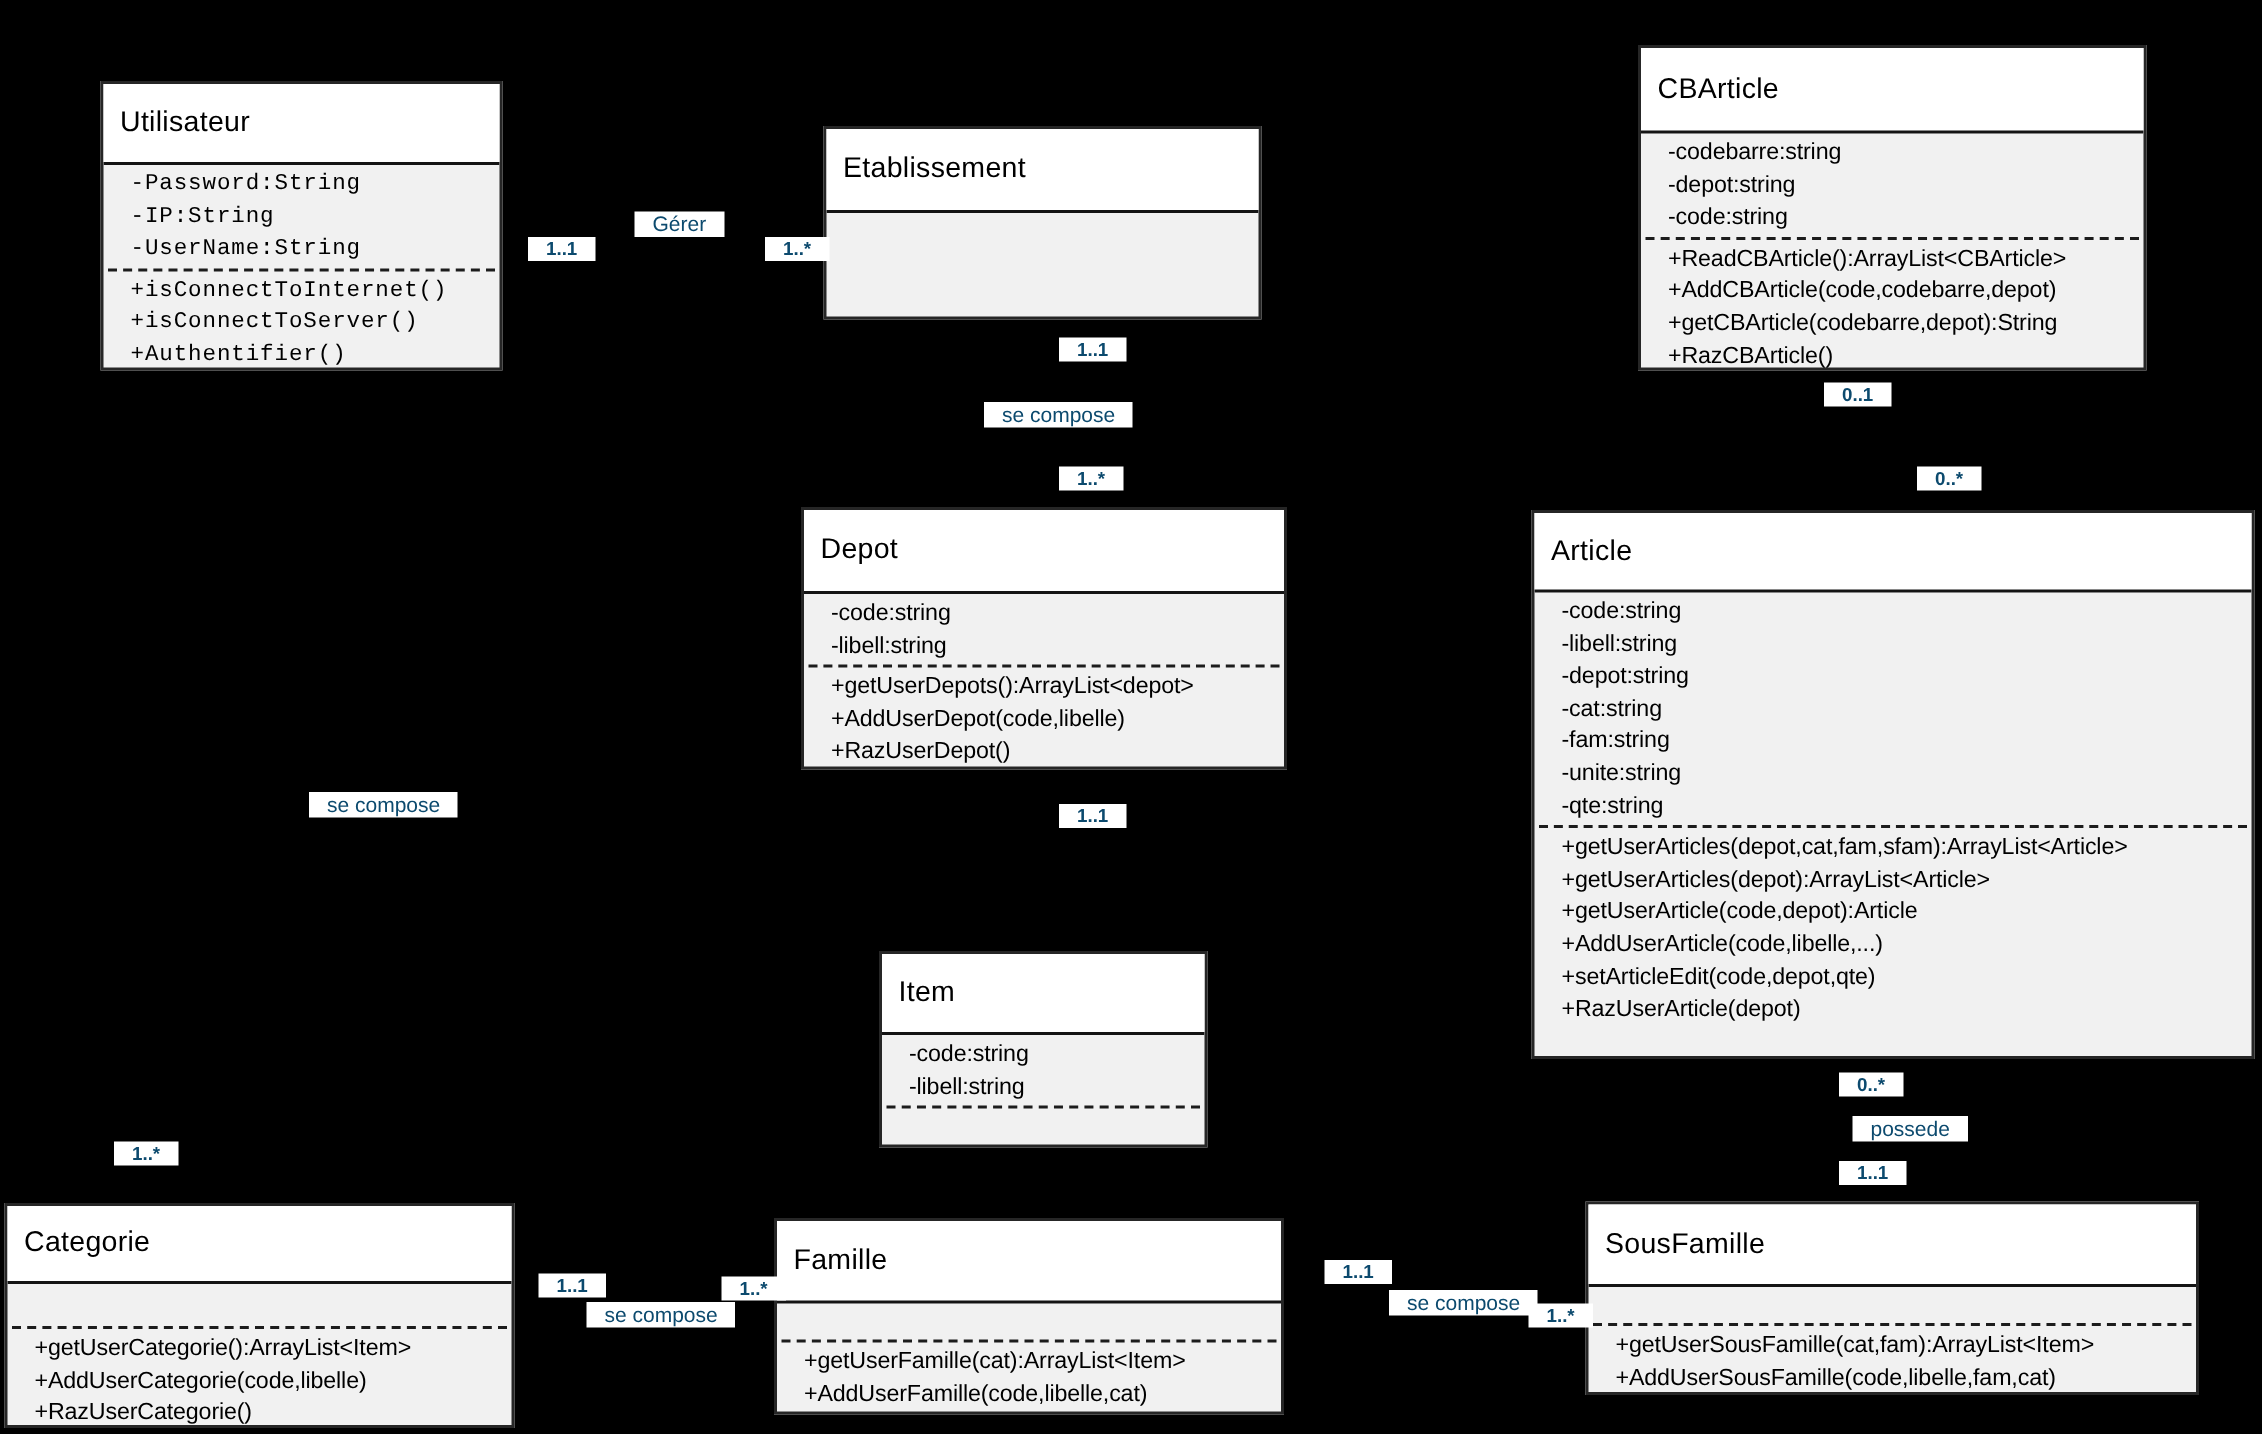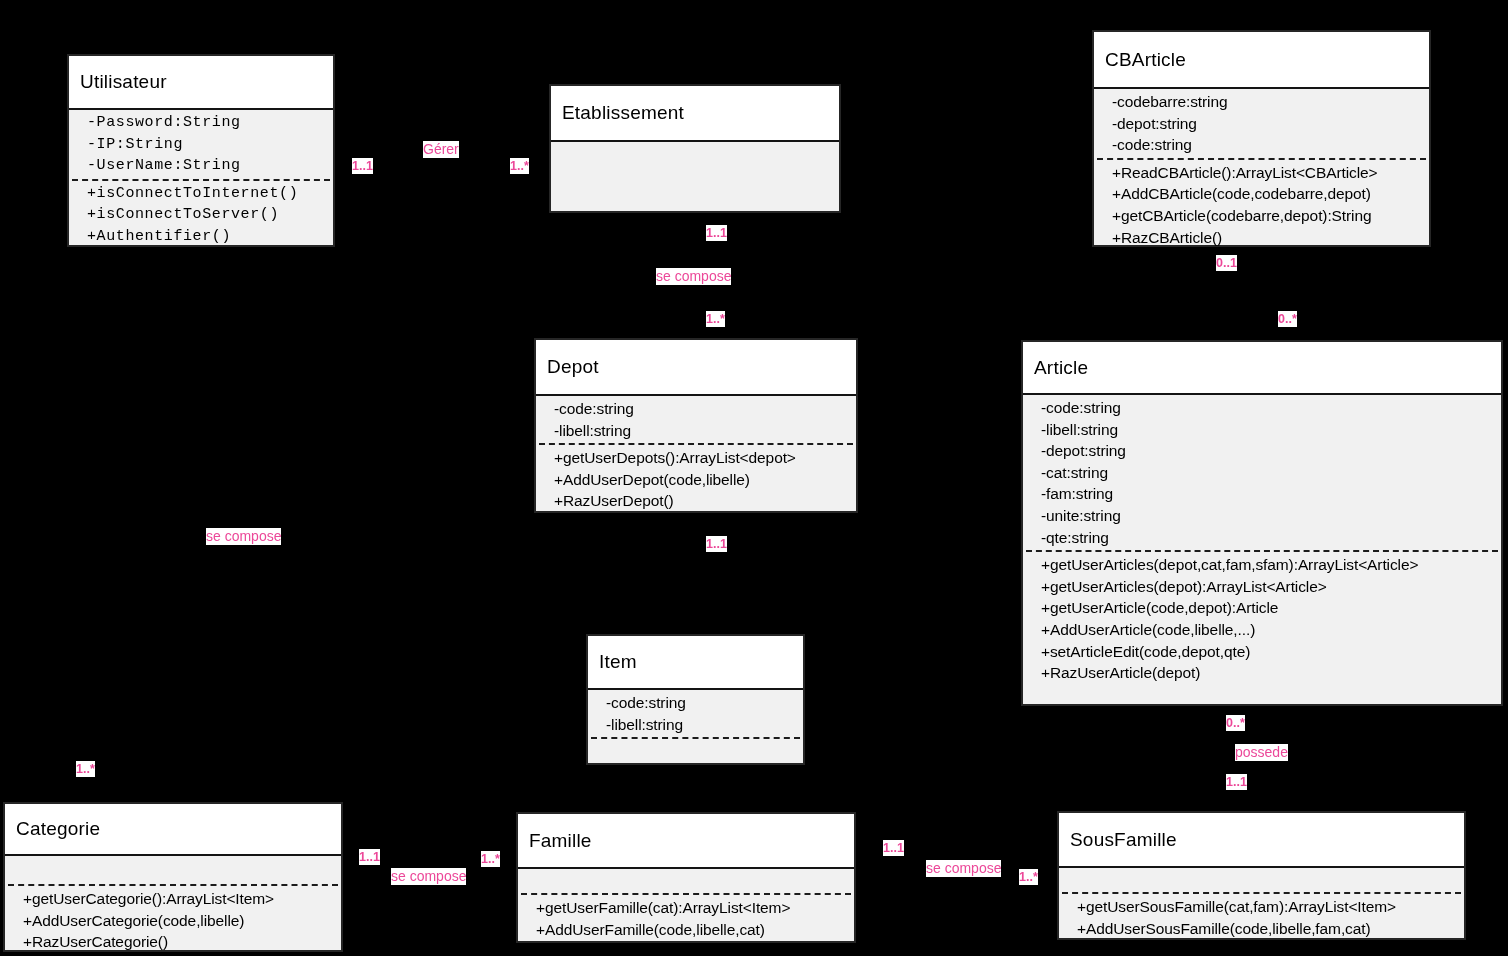--- a/index.html
+++ b/index.html
@@ -44,24 +44,24 @@
   }
   .dash{
     height:0;
     border-top:2px dashed #1c1c1c;
     margin:2px 3px 2px 3px;
   }
   .filler{width:100%;}
   .lbl{
     position:absolute;
     background:#ffffff;
-    color:#ec4899;
+    color:#0c4a6e;
     font-size:14px;
     line-height:17px;
-    padding:0 0;
+    padding:0 12px;
     white-space:nowrap;
   }
   .lbl.mult{
     font-size:12.5px;
     font-weight:bold;
     line-height:16px;
   }
 </style>
 </head>
 <body>
@@ -155,21 +155,21 @@
   <div class="cls" style="left:516px;top:812px;width:340px;height:131px;">
     <div class="cls-header" style="height:55px;">Famille</div>
     <div class="cls-body">
       <div class="filler" style="height:20px;"></div>
       <div class="dash"></div>
       <div class="member">+getUserFamille(cat):ArrayList&lt;Item&gt;</div>
       <div class="member">+AddUserFamille(code,libelle,cat)</div>
     </div>
   </div>
 
-  <div class="cls" style="left:1057px;top:801px;width:409px;height:129px;margin-top:10px;">
+  <div class="cls" style="left:1057px;top:801px;width:409px;height:129px;">
     <div class="cls-header" style="height:55px;">SousFamille</div>
     <div class="cls-body">
       <div class="filler" style="height:20px;"></div>
       <div class="dash"></div>
       <div class="member">+getUserSousFamille(cat,fam):ArrayList&lt;Item&gt;</div>
       <div class="member">+AddUserSousFamille(code,libelle,fam,cat)</div>
     </div>
   </div>
 
   <div class="lbl mult" style="left:352px;top:158px;">1..1</div>

